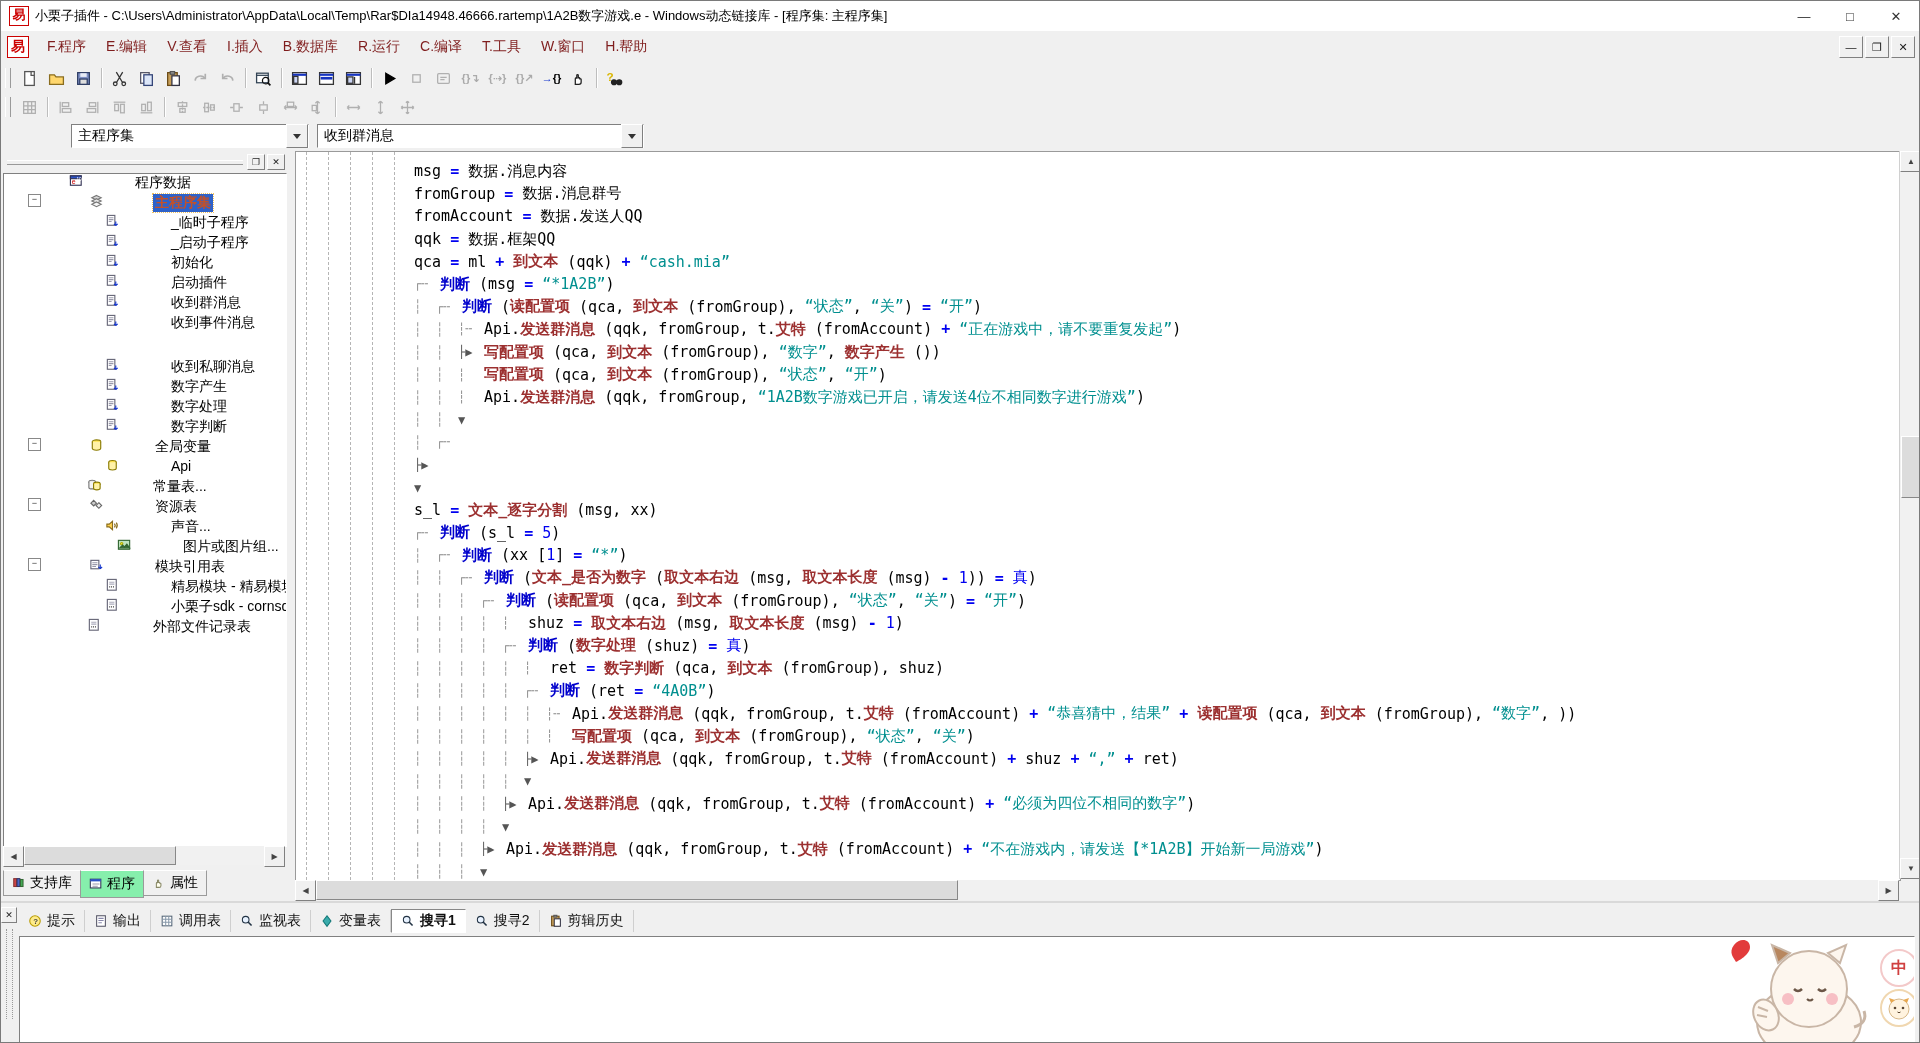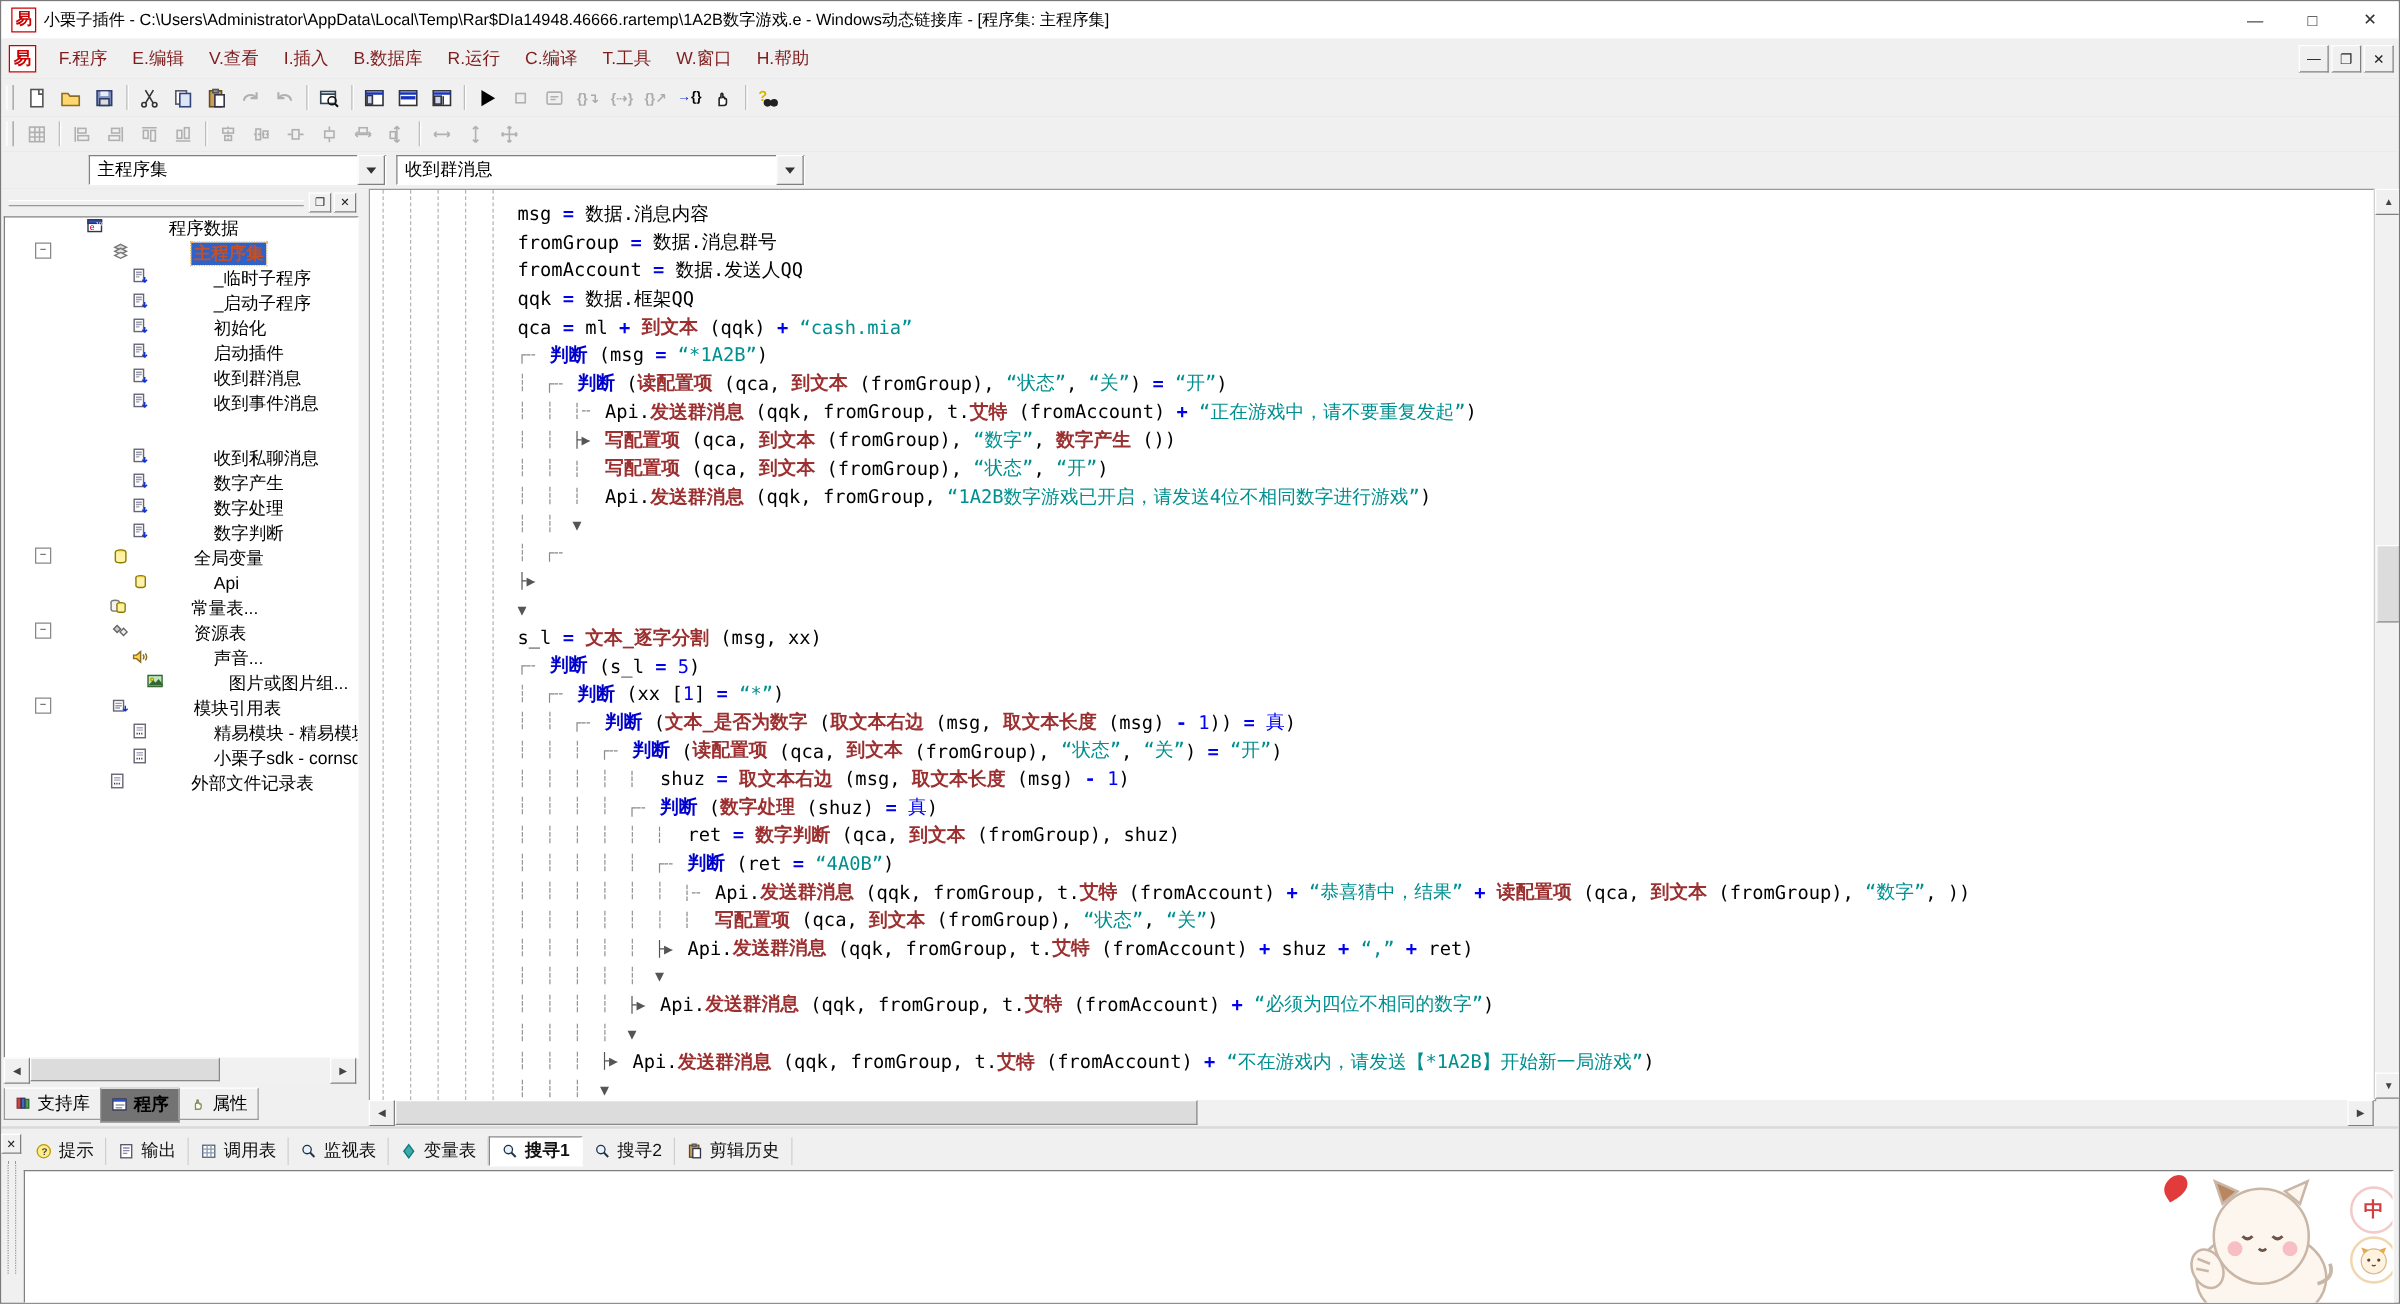--- a/index.html
+++ b/index.html
@@ -43,21 +43,21 @@
   .expbox{width:11px;height:11px;border:1px solid #888;background:#fff;color:#333;font-size:9px;line-height:9px;text-align:center;margin-right:4px;flex:none;}
   .ticon{width:16px;height:15px;margin-right:4px;flex:none;}
   .ticon svg{width:15px;height:15px;}
   .tlabel{padding:0 2px;}
   .trow.sel .tlabel{background:#2e62c9;color:#c2512a;outline:1px dotted #f0c060;font-weight:bold;}
   .tree-hscroll{position:absolute;left:0;top:695px;width:282px;height:19px;background:#f1f1f1;display:flex;}
   .sb-arrow{width:19px;height:19px;background:#f0f0f0;display:flex;align-items:center;justify-content:center;font-size:8px;color:#444;flex:none;}
   .sb-thumb{background:#dcdcdc;border:1px solid;border-color:#fff #888 #888 #fff;}
   .lp-tabs{position:absolute;left:0;top:719px;width:100%;height:28px;display:flex;align-items:flex-start;}
   .lp-tab{height:24px;padding:0 8px;display:flex;align-items:center;gap:4px;font-size:14px;background:#f0f0f0;border:1px solid #9a9a9a;border-top:1px solid #fff;margin-right:-1px;}
-  .lp-tab.active{background:#737373;font-weight:bold;height:26px;}
+  .lp-tab.active{background:#86efac;font-weight:normal;height:26px;}
   .lp-tab svg{width:14px;height:14px;}
   .splitter{position:absolute;left:286px;top:0;width:8px;height:750px;background:#f0f0f0;}
   
   .codepane{position:absolute;left:294px;top:0;width:1604px;height:728px;background:#fff;border:1px solid #9a9a9a;overflow:hidden;}
   .gguide{position:absolute;top:0;bottom:0;width:0;border-left:1px dashed #b5b5b5;}
   .code{position:absolute;left:118px;top:8px;font-family:"DejaVu Sans Mono","Liberation Mono",monospace;font-size:15px;}
   .cl{height:22.6px;white-space:pre;display:flex;align-items:center;}
   .gd{display:inline-block;width:22px;color:#9a9a9a;font-size:13px;flex:none;}
   .mk{display:inline-block;width:26px;color:#8a8a8a;font-size:12px;flex:none;}
   .mk.branch,.mk.end{color:#555;}

